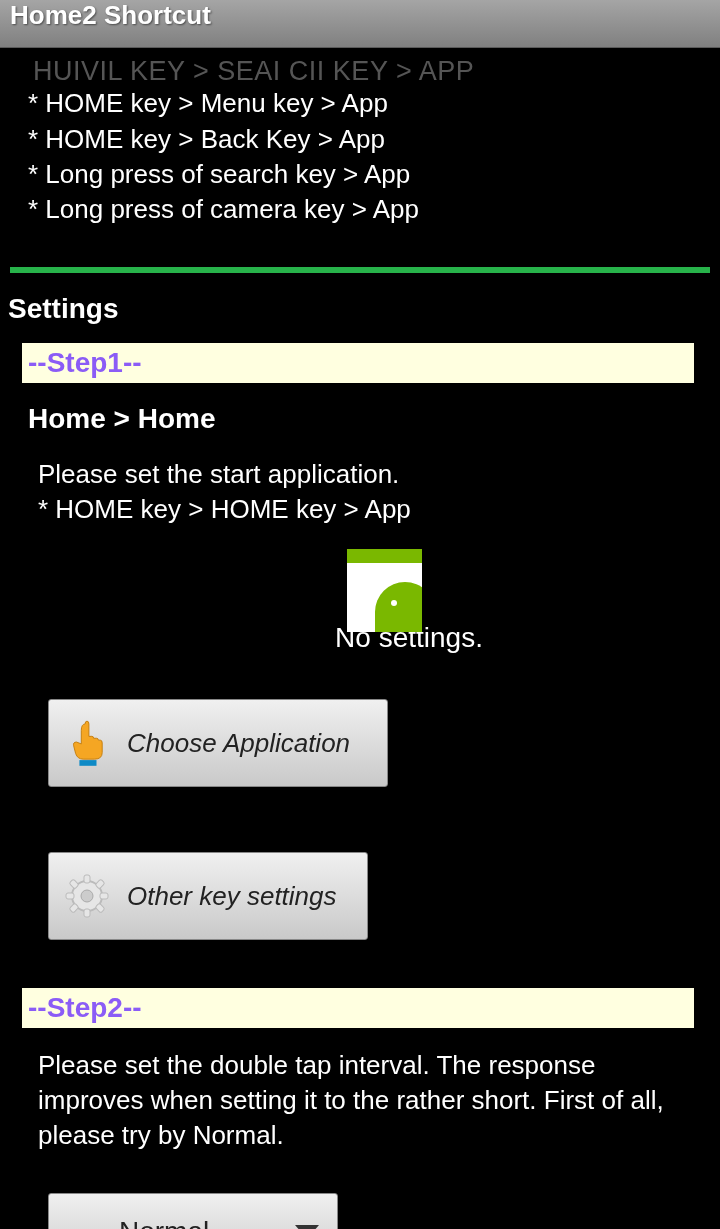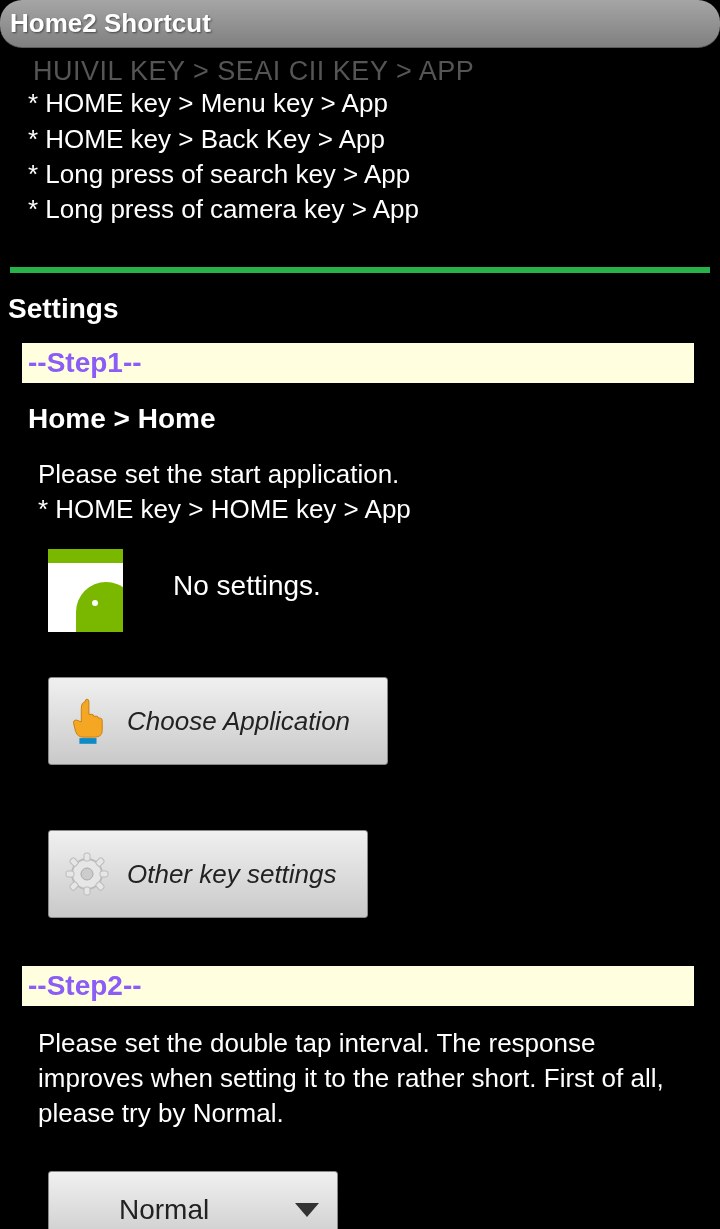--- a/index.html
+++ b/index.html
@@ -8,28 +8,27 @@
       height: 1229px;
       background: #000;
       color: #fff;
       font-family: Arial, Helvetica, sans-serif;
       overflow: hidden;
     }
     .titlebar {
       background: linear-gradient(to bottom, #a5a5a5, #808080);
       height: 48px;
       display: flex;
-      align-items: center;
+      align-items: flex-start;
       padding-left: 10px;
       color: #fff;
       font-size: 26px;
       font-weight: bold;
       text-shadow: 1px 1px 2px rgba(0,0,0,0.5);
       border-bottom: 1px solid #5a5a5a;
-      border-radius: 22px;
     }
     .top-list {
       padding: 5px 45px 40px 28px;
       font-size: 26px;
       line-height: 1.35;
       color: #fff;
     }
     .partial-line {
       color: #555;
       font-size: 27px;
@@ -66,20 +65,21 @@
       font-size: 26px;
       color: #fff;
       padding: 0 14px 22px 38px;
       line-height: 1.35;
     }
     .row-icon {
       display: flex;
       align-items: center;
       margin-left: 48px;
       margin-bottom: 45px;
+      flex-direction: column;
     }
     .android-icon {
       width: 75px;
       height: 83px;
       background: #fff;
       border-top: 14px solid #7ab800;
       position: relative;
       overflow: hidden;
     }
     .android-icon .label {

